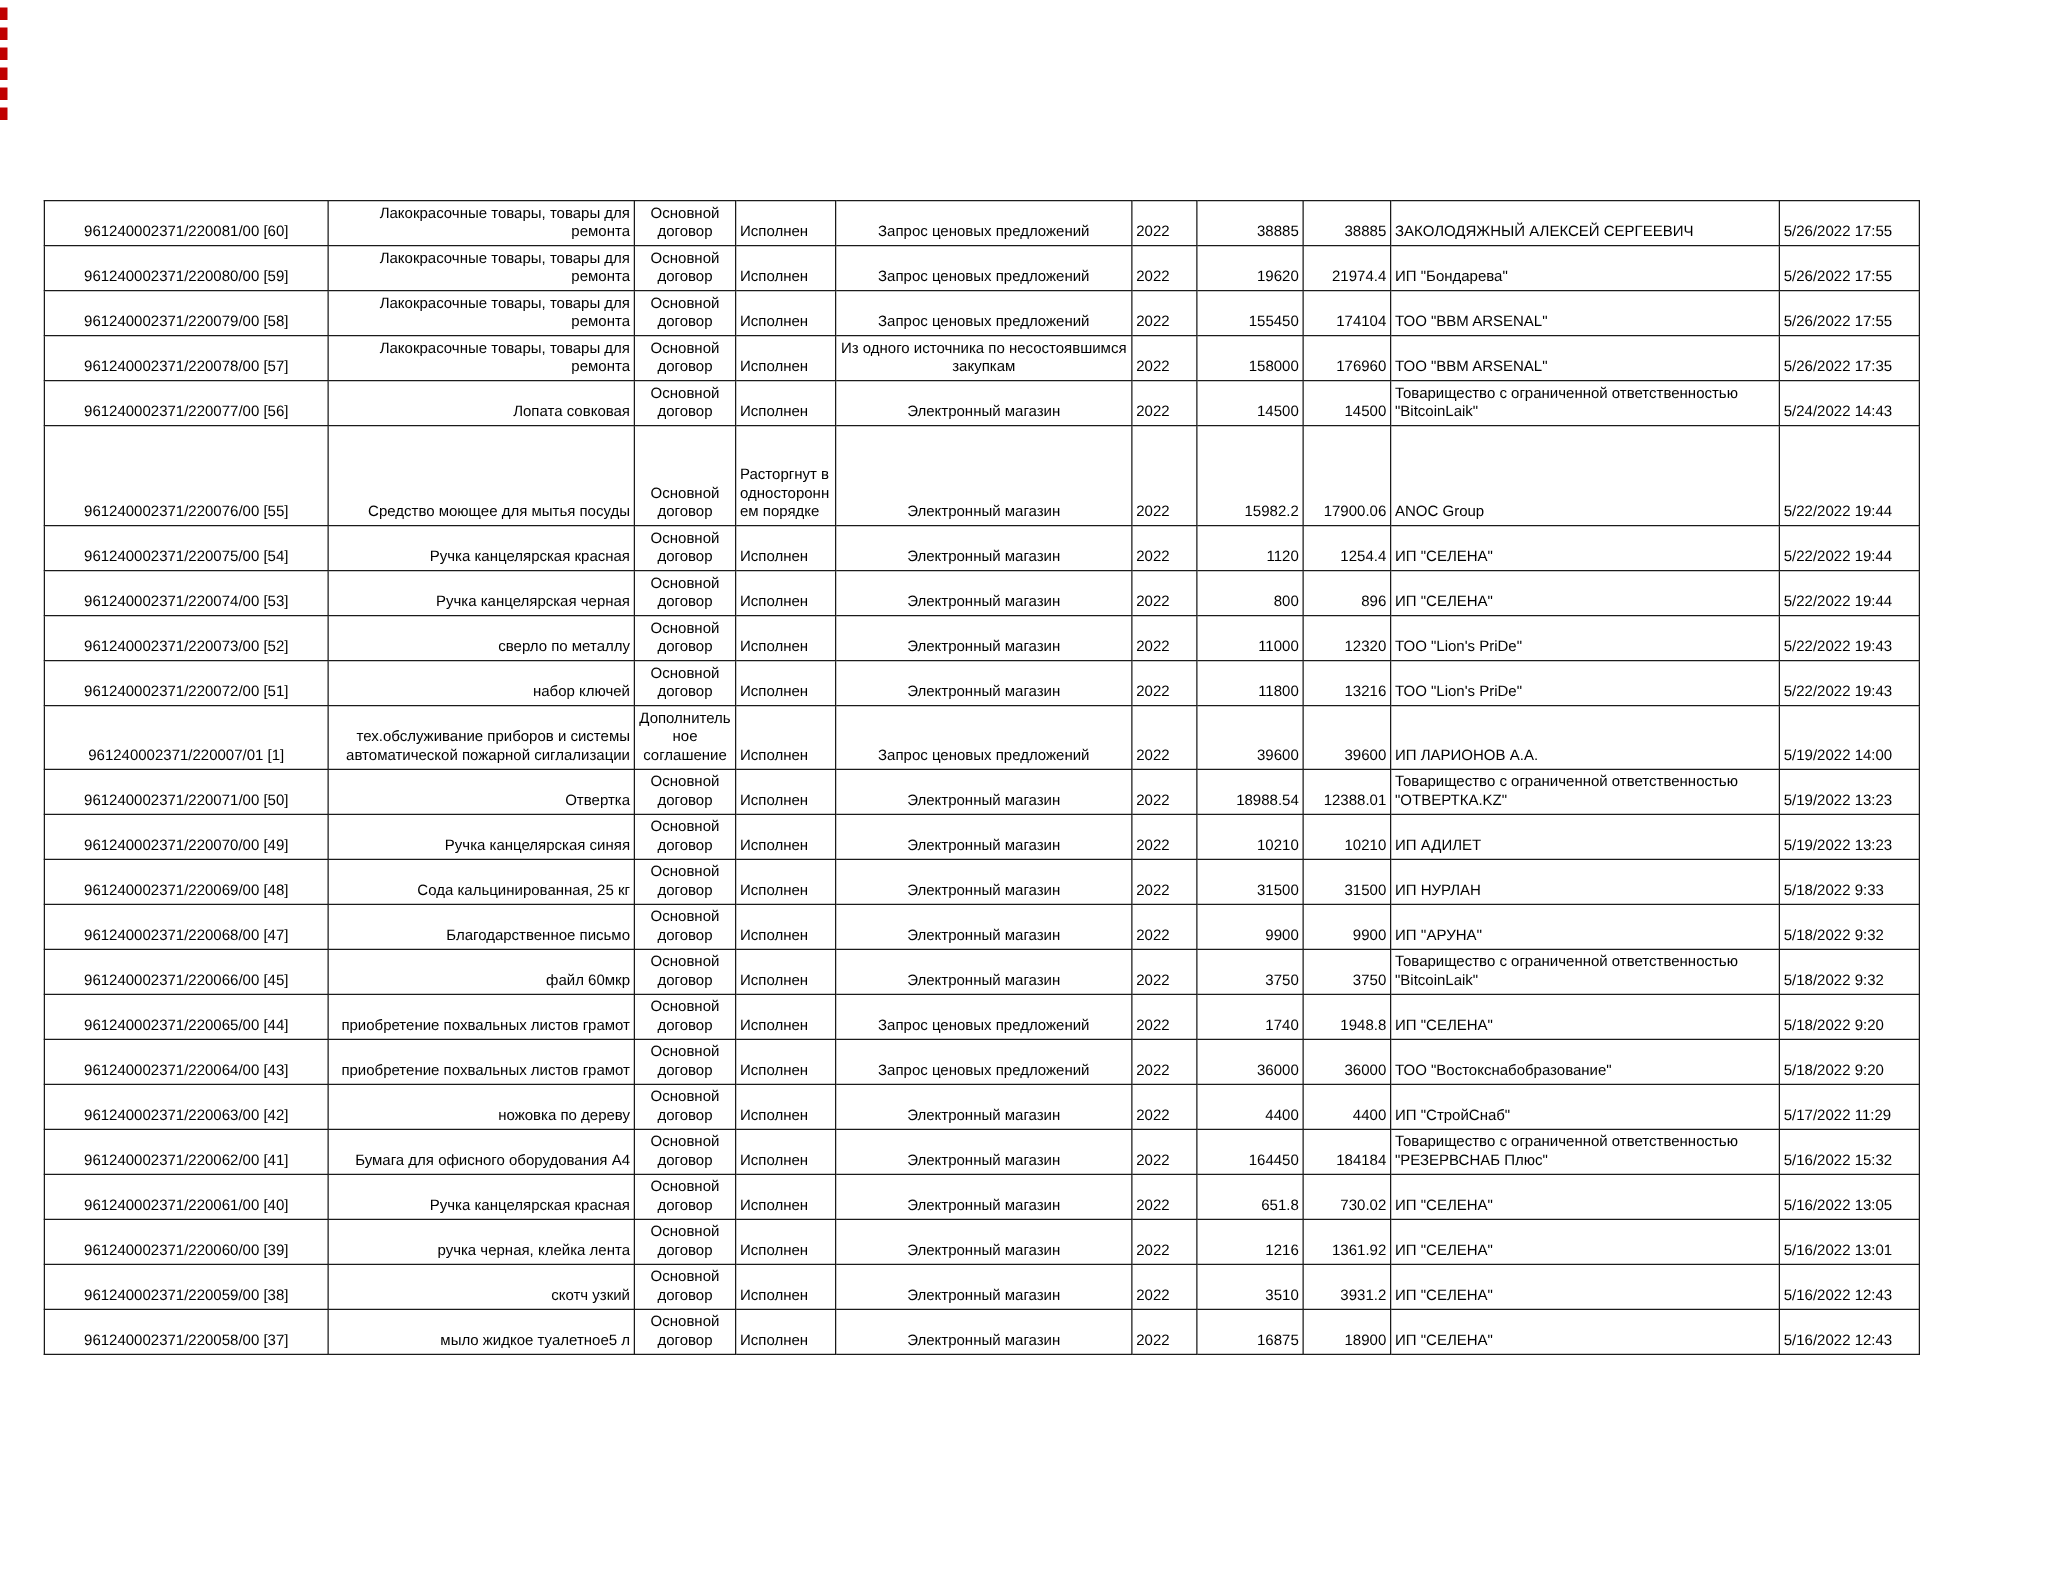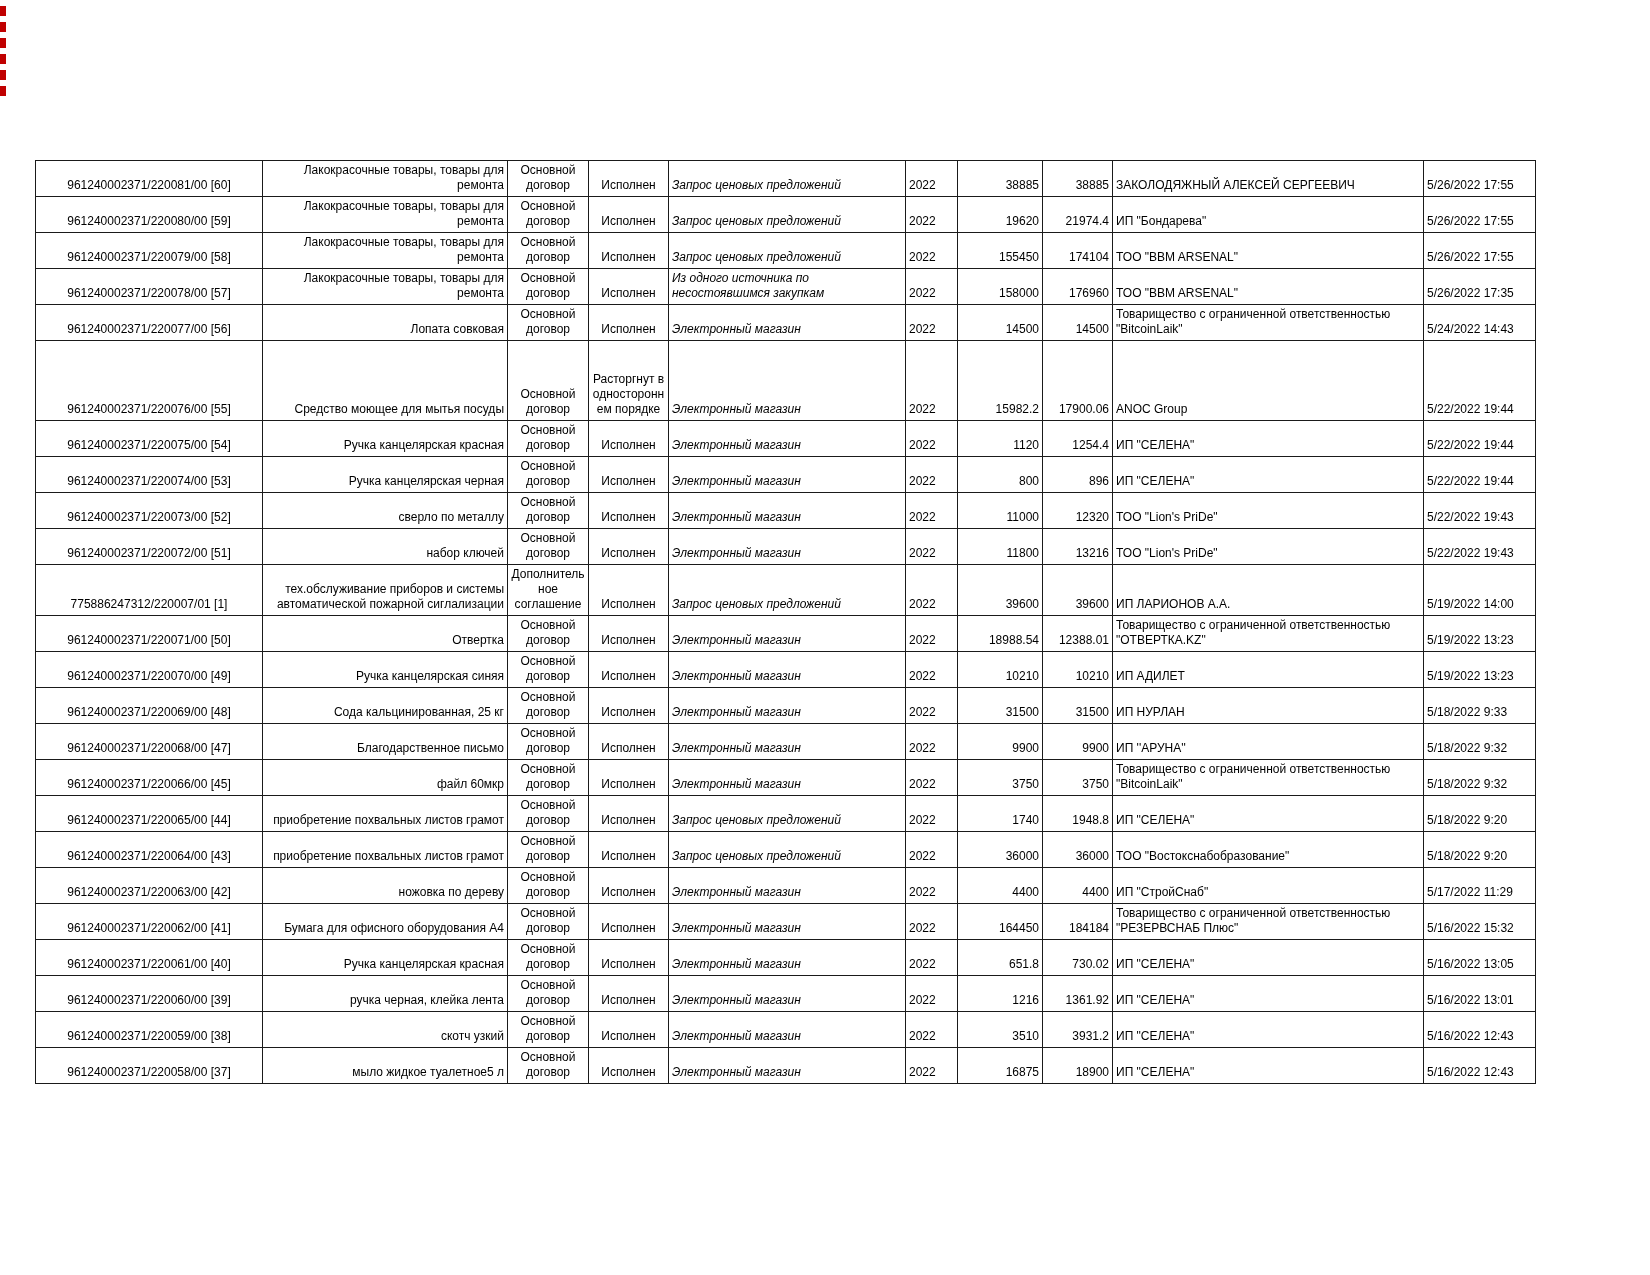--- a/index.html
+++ b/index.html
@@ -18,22 +18,22 @@
     border:1.5px solid #1a1a1a;
     vertical-align:bottom;
     padding:2px 3px 3px 3px;
     height:28px;
     overflow:hidden;
     word-wrap:break-word;overflow-wrap:break-word;
   }
   td.c-num{text-align:center;}
   td.c-desc{text-align:right;vertical-align:bottom;}
   td.c-type{text-align:center;}
-  td.c-status{text-align:center;margin-left:37px;}
-  td.c-method{font-style:italic;}
+  td.c-status{margin-left:37px;}
+  td.c-method{text-align:center;}
   td.c-year{text-align:left;}
   td.c-sum1{text-align:right;padding-right:4px;}
   td.c-sum2{text-align:right;padding-right:4px;}
   td.c-supplier{text-align:left;padding-left:4px;}
   td.c-date{text-align:left;padding-right:10px;}
   tr.tall td{height:74px;}
   td.big{font-size:19px;line-height:23px;text-align:center;vertical-align:middle;}
 </style>
 </head>
 <body>
@@ -176,21 +176,21 @@
           <td class="c-type">Основной договор</td>
           <td class="c-status">Исполнен</td>
           <td class="c-method">Электронный магазин</td>
           <td class="c-year">2022</td>
           <td class="c-sum1">11800</td>
           <td class="c-sum2">13216</td>
           <td class="c-supplier">ТОО "Lion's PriDe"</td>
           <td class="c-date">5/22/2022 19:43</td>
         </tr>
         <tr>
-          <td class="c-num">775886247312/220007/01 [1]</td>
+          <td class="c-num">961240002371/220007/01 [1]</td>
           <td class="c-desc">тех.обслуживание приборов и системы автоматической пожарной сиглализации</td>
           <td class="c-type">Дополнительное соглашение</td>
           <td class="c-status">Исполнен</td>
           <td class="c-method">Запрос ценовых предложений</td>
           <td class="c-year">2022</td>
           <td class="c-sum1">39600</td>
           <td class="c-sum2">39600</td>
           <td class="c-supplier">ИП ЛАРИОНОВ А.А.</td>
           <td class="c-date">5/19/2022 14:00</td>
         </tr>

